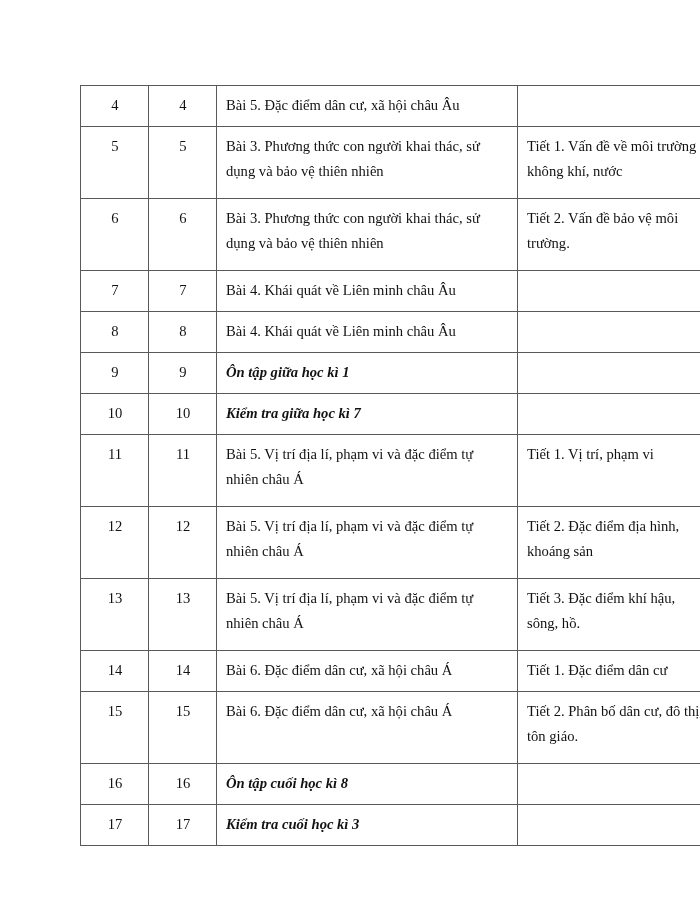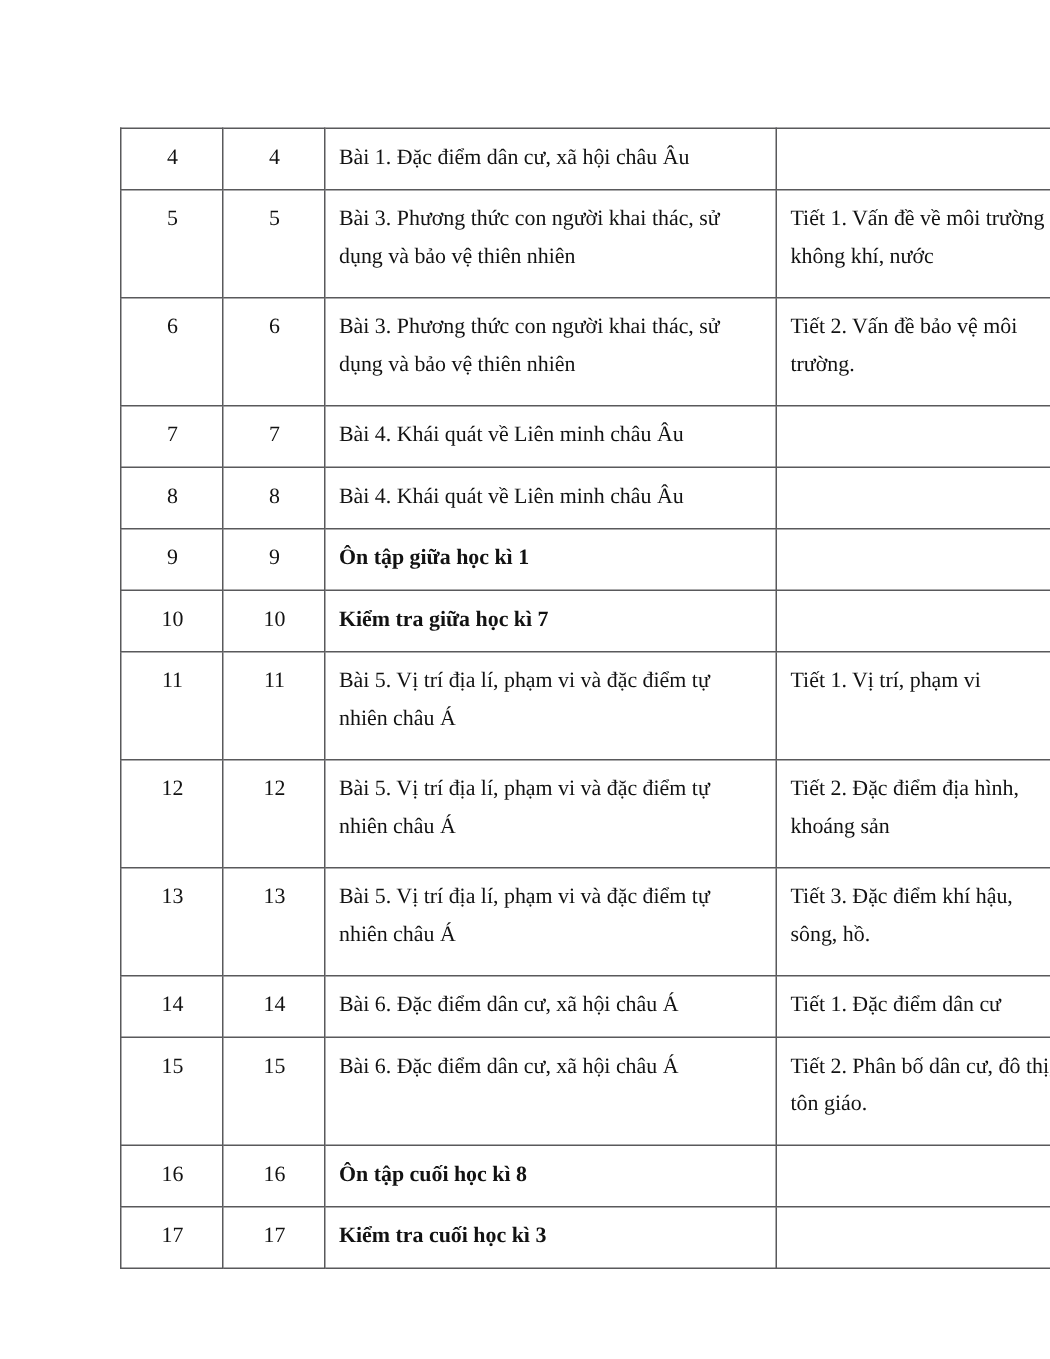--- a/index.html
+++ b/index.html
@@ -53,32 +53,33 @@
     width: 178px;
   }
   tr.row-1line td {
     height: 26px;
   }
   tr.row-2line td {
     height: 57px;
   }
   td.emph {
     font-weight: bold;
+    font-style: italic;
   }
 </style>
 </head>
 <body>
 
 <div class="page">
   <table class="schedule-table">
     <tbody>
         <tr class="row-1line">
           <td class="col-week">4</td>
           <td class="col-period">4</td>
-          <td class="col-content">Bài 1. Đặc điểm dân cư, xã hội châu Âu</td>
+          <td class="col-content">Bài 5. Đặc điểm dân cư, xã hội châu Âu</td>
           <td class="col-note"></td>
         </tr>
         <tr class="row-2line">
           <td class="col-week">5</td>
           <td class="col-period">5</td>
           <td class="col-content">Bài 3. Phương thức con người khai thác, sử dụng và bảo vệ thiên nhiên</td>
           <td class="col-note">Tiết 1. Vấn đề về môi trường không khí, nước</td>
         </tr>
         <tr class="row-2line">
           <td class="col-week">6</td>

